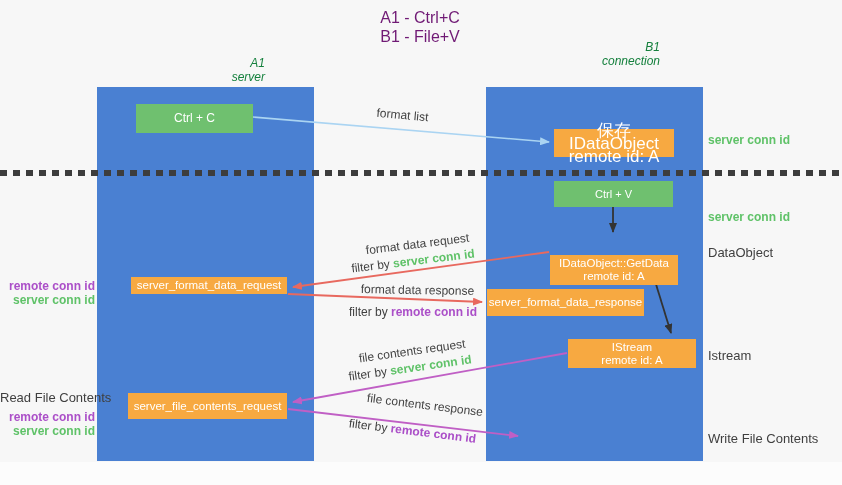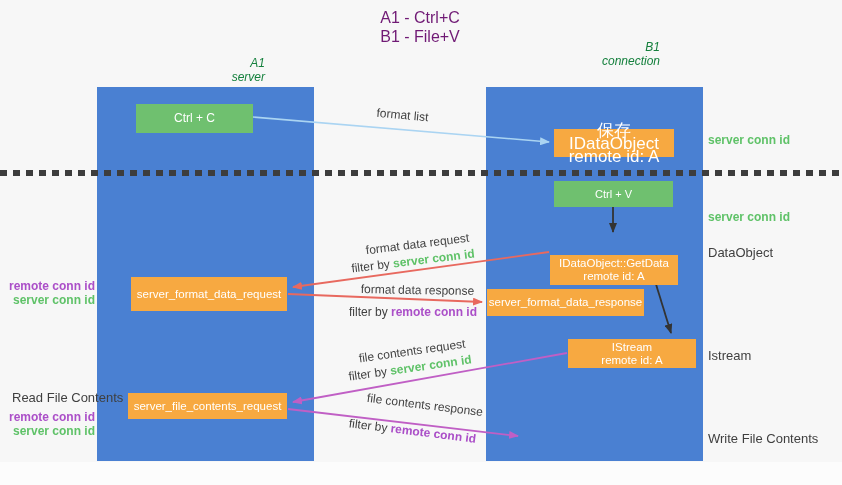--- a/index.html
+++ b/index.html
@@ -80,21 +80,21 @@
     <line x1="651" y1="268" x2="671" y2="333" stroke="#333333" stroke-width="1.8" marker-end="url(#ah-black)"></line>
 
     <line x1="567" y1="353" x2="293" y2="402" stroke="#c05fc5" stroke-width="1.8" marker-end="url(#ah-magenta)"></line>
 
     <line x1="288" y1="409" x2="518" y2="436" stroke="#c05fc5" stroke-width="1.8" marker-end="url(#ah-magenta)"></line>
   </svg>
 
   <div class="node green" style="left:136px;top:104px;width:117px;height:29px;font-size:12px;">
     <div>Ctrl + C</div>
   </div>
-  <div class="node orange" style="left:131px;top:277px;width:156px;height:34px;">
+  <div class="node orange" style="left:131px;top:277px;width:156px;height:17px;">
     <div>server_format_data_request</div>
   </div>
   <div class="node orange" style="left:128px;top:393px;width:159px;height:26px;">
     <div>server_file_contents_request</div>
   </div>
 
   <div class="node orange" style="left:554px;top:129px;width:120px;height:28px;font-size:17px;">
     <div>保存IDataObject</div>
     <div>remote id: A</div>
   </div>
@@ -136,17 +136,17 @@
   </div>
 
   <div class="side-label right lbl-green" style="top:133px;">server conn id</div>
   <div class="side-label right lbl-green" style="top:210px;">server conn id</div>
   <div class="side-label right lbl-dark" style="top:245px;">DataObject</div>
   <div class="side-label right lbl-dark" style="top:348px;">Istream</div>
   <div class="side-label right lbl-dark" style="top:431px;">Write File Contents</div>
 
   <div class="side-label leftcol lbl-purple" style="top:279px;">remote conn id</div>
   <div class="side-label leftcol lbl-green" style="top:293px;">server conn id</div>
-  <div class="side-label leftcol lbl-dark" style="top:390px;margin-left:12px;">Read File Contents</div>
+  <div class="side-label leftcol lbl-dark" style="top:390px;">Read File Contents</div>
   <div class="side-label leftcol lbl-purple" style="top:410px;">remote conn id</div>
   <div class="side-label leftcol lbl-green" style="top:424px;">server conn id</div>
 
 </div>
 
 </body></html>

